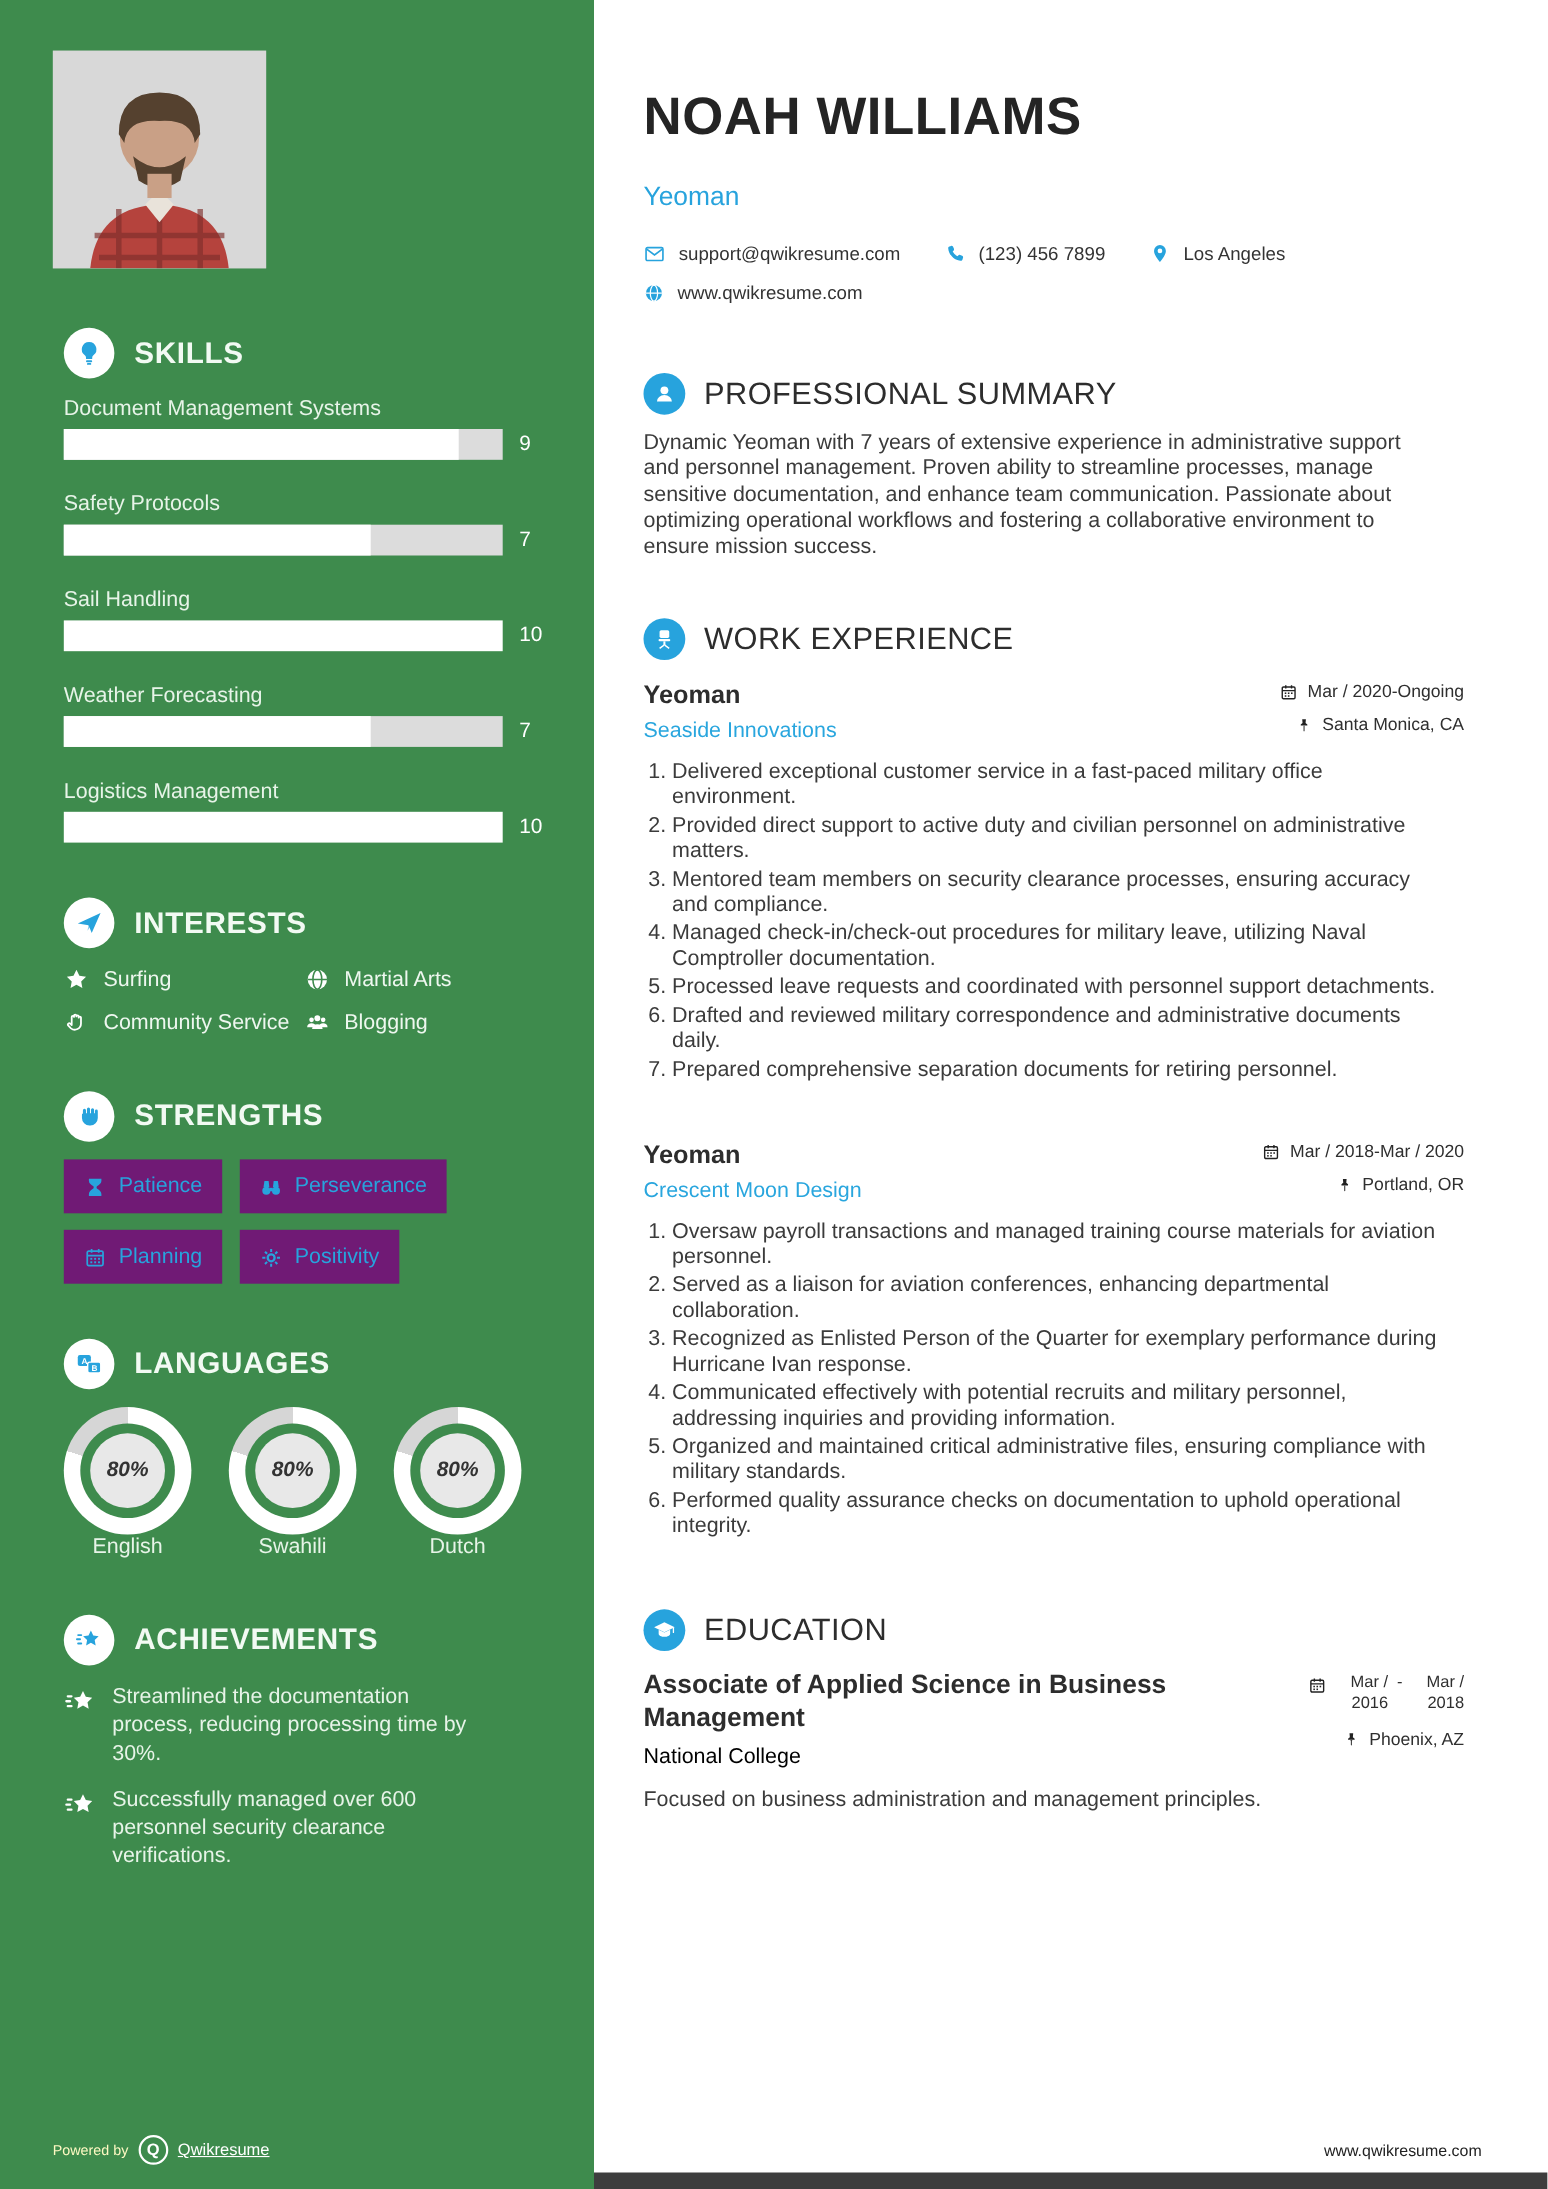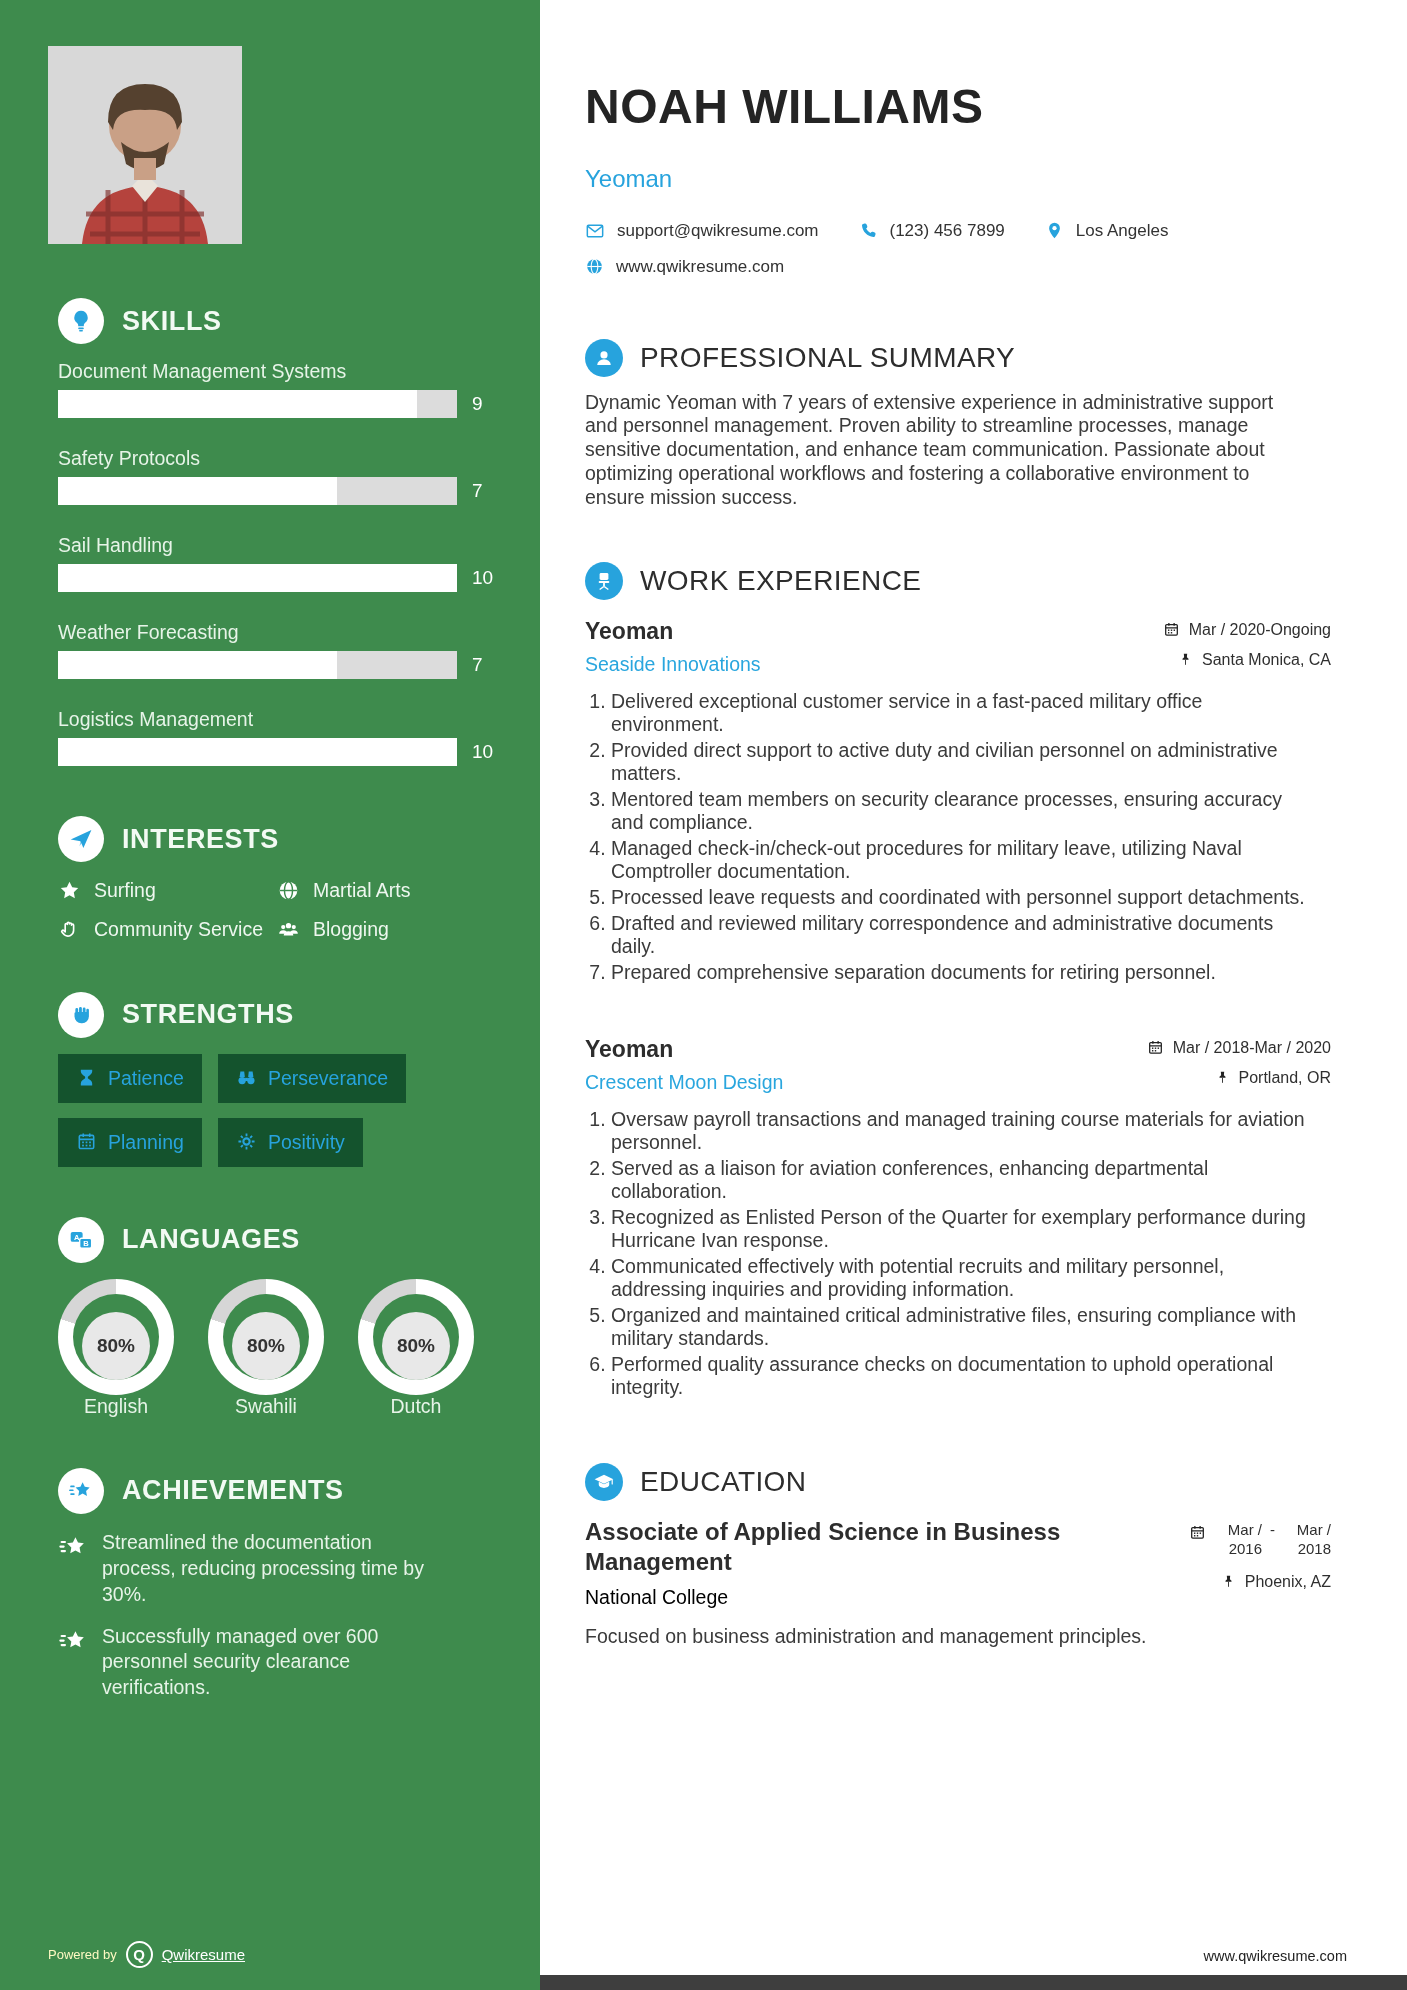--- a/index.html
+++ b/index.html
@@ -18,27 +18,27 @@
   .skill{margin-bottom:29px;}
   .skill-label{font-size:19.5px;color:#e7f4e8;margin-bottom:7px;}
   .bar-row{display:flex;align-items:center;}
   .bar{width:399px;height:28px;background:#dcdcdc;position:relative;flex-shrink:0;}
   .bar-fill{height:100%;background:#ffffff;}
   .skill-num{font-size:19px;color:#fff;margin-left:15px;}
   .int-grid{display:grid;grid-template-columns:219px auto;row-gap:15px;column-gap:0;}
   .int-item{display:flex;gap:13px;align-items:flex-start;font-size:19.5px;color:#eef7ef;line-height:1.25;}
   .int-item .ic{flex-shrink:0;margin-top:1px;color:#fff;}
   .str-wrap{display:flex;flex-wrap:wrap;gap:15px 16px;max-width:440px;}
-  .str-box{background:#14532d;color:#27a3dd;display:inline-flex;align-items:flex-start;gap:11px;
+  .str-box{background:#701a75;color:#27a3dd;display:inline-flex;align-items:flex-end;gap:11px;
            padding:13px 18px;font-size:19.5px;}
   .lang-row{display:flex;gap:34px;margin-top:14px;}
   .lang{display:flex;flex-direction:column;align-items:center;width:116px;}
   .donut{position:relative;width:116px;height:116px;border-radius:50%;background:#fff;}
   .donut-gap{position:absolute;inset:15px;border-radius:50%;background:#3e8b4d;
-             display:flex;align-items:flex-end;justify-content:center;}
+             display:flex;align-items:center;justify-content:center;font-style:italic;}
   .donut-core{width:68px;height:68px;border-radius:50%;background:#e8e8e8;display:flex;
               align-items:center;justify-content:center;font-size:19px;font-weight:bold;color:#333;}
   .lang-label{font-size:19.5px;color:#e7f4e8;}
   .ach-item{display:flex;gap:13px;margin-bottom:16px;align-items:flex-start;}
   .ach-item .ic{flex-shrink:0;margin-top:2px;color:#fff;}
   .ach-text{font-size:19.5px;line-height:1.33;color:#e7f4e8;max-width:345px;}
   .s-footer{position:absolute;left:48px;bottom:22px;display:flex;align-items:center;gap:9px;}
   .powered{font-size:13px;color:#fef9c3;}
   .qlogo{width:27px;height:27px;border-radius:50%;border:2px solid #fff;display:flex;align-items:center;
          justify-content:center;font-size:15px;font-weight:bold;color:#fff;box-sizing:border-box;}

